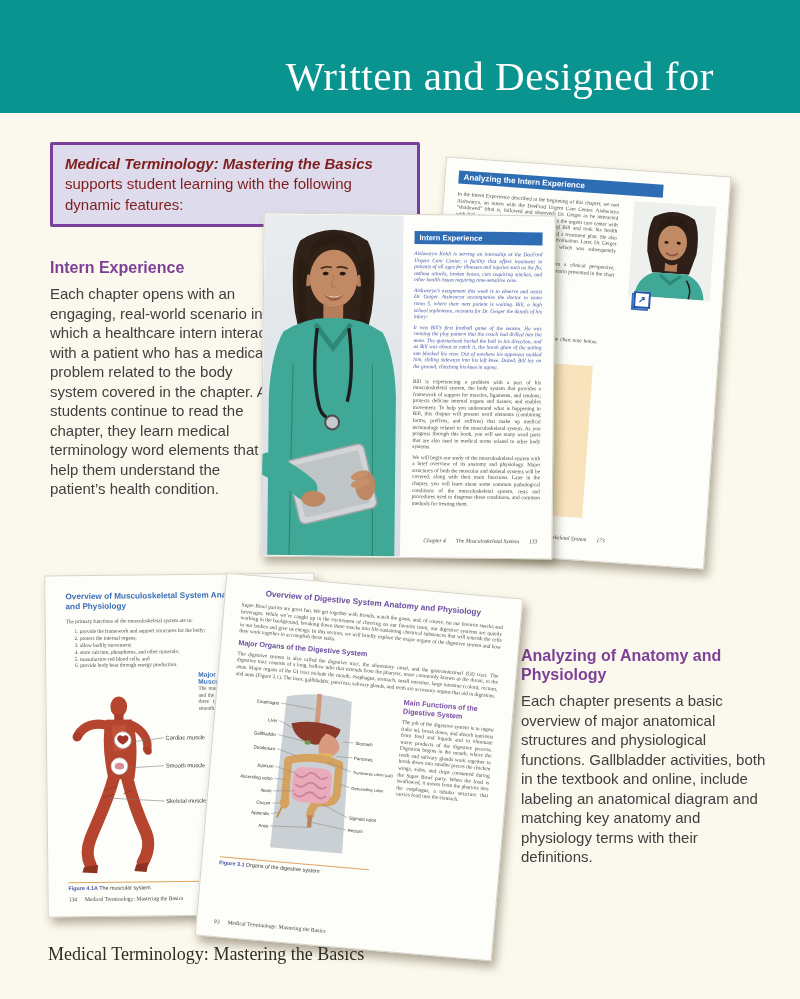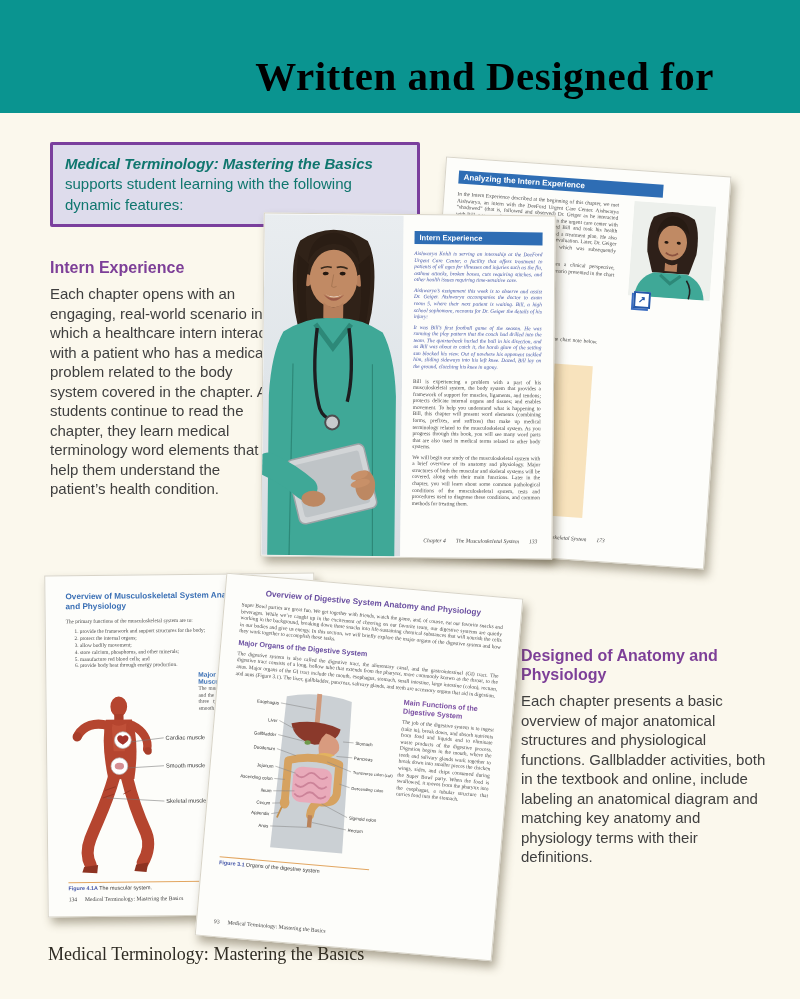--- a/index.html
+++ b/index.html
@@ -1,28 +1,28 @@
 <!DOCTYPE html>
 <html><head>
 <meta charset="utf-8">
 <style>
   html,body{margin:0;padding:0;background:#fbf8ed;}
   #canvas{position:relative;width:800px;height:999px;overflow:hidden;background:#fbf8ed;
           font-family:"Liberation Sans",sans-serif;}
 
   
   .banner{position:absolute;left:0;top:0;width:800px;height:113px;background:#0a9490;}
-  .banner-title{position:absolute;right:86px;top:52px;color:#000000;
-    font-family:"Liberation Serif","DejaVu Serif",serif;font-weight:bold;font-size:41px;
+  .banner-title{position:absolute;right:86px;top:52px;color:#ffffff;
+    font-family:"Liberation Serif","DejaVu Serif",serif;font-weight:normal;font-size:41px;
     letter-spacing:.5px;white-space:nowrap;}
 
   
   .intro-box{position:absolute;left:50px;top:142px;width:340px;background:#dedcec;
     border:3px solid #7a3f9d;border-radius:2px;padding:9px 12px;font-size:15px;
-    line-height:1.35;color:#0f766e;}
+    line-height:1.35;color:#7f1d1d;}
   .intro-box b{font-style:italic;}
 
   
   .feature{position:absolute;color:#3f3f3f;}
   .feature-heading{color:#7d3f98;font-weight:bold;font-size:16px;line-height:1.2;margin:0 0 7px 0;}
   .feature-body{font-size:15px;line-height:1.3;margin:0;}
   #feature-intern{left:50px;top:258px;width:228px;}
   #feature-anatomy{left:521px;top:646px;width:252px;}
 
   
@@ -109,21 +109,21 @@
   <div class="intro-box">
     <b>Medical Terminology: Mastering the Basics</b><span> supports student learning with the following dynamic features:</span>
   </div>
 
   <div class="feature" id="feature-intern">
     <p class="feature-heading">Intern Experience</p>
     <p class="feature-body">Each chapter opens with an engaging, real-world scenario in which a healthcare intern interacts with a patient who has a medical problem related to the body system covered in the chapter. As students continue to read the chapter, they learn medical terminology word elements that help them understand the patient’s health condition.</p>
   </div>
 
   <div class="feature" id="feature-anatomy">
-    <p class="feature-heading">Designed of Anatomy and Physiology</p>
+    <p class="feature-heading">Analyzing of Anatomy and Physiology</p>
     <p class="feature-body">Each chapter presents a basic overview of major anatomical structures and physiological functions. Gallbladder activities, both in the textbook and online, include labeling an anatomical diagram and matching key anatomy and physiology terms with their definitions.</p>
   </div>
 
   <div class="page" id="page-analyzing">
     <div class="bluebar an-bar">Analyzing the Intern Experience</div>
     <div class="an-col">
       <p class="tiny">In the Intern Experience described at the beginning of this chapter, we met Aishwarya, an intern with the DeeFord Urgent Care Center. Aishwarya “shadowed” (that is, followed and observed) Dr. Geiger as he interacted with Bill, a teenage football player. Bill came to the urgent care center with a painful, swollen knee. Dr. Geiger examined Bill and took his health history. He then made a medical diagnosis and a treatment plan. He also referred the footballer to a specialist for further evaluation. Later, Dr. Geiger made a dictated recording of Bill’s case, which was subsequently transcribed into a chart note.</p>
       <p class="tiny">We will now learn about Bill’s injury from a clinical perspective, interpreting medical terms as we analyze the scenario presented in the chart note.</p>
     </div>
     <svg class="an-photo" viewBox="0 0 80 92">

